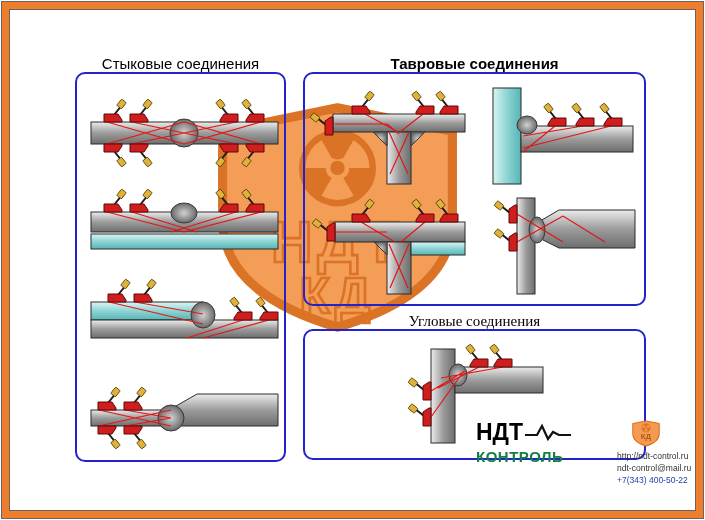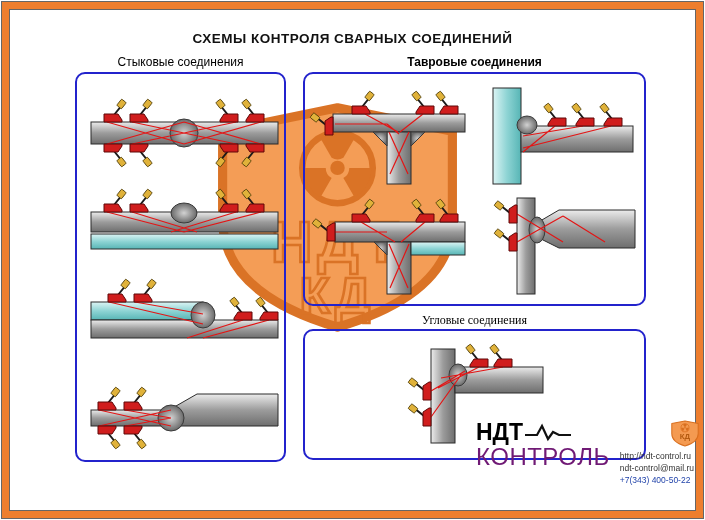--- a/index.html
+++ b/index.html
@@ -3,43 +3,43 @@
 <meta charset="utf-8">
 <style>
   html,body{margin:0;padding:0;background:#fff;}
   .page{position:relative;width:705px;height:520px;background:#ffffff;overflow:hidden;
         font-family:"Liberation Sans",sans-serif;color:#111;}
   .frame{position:absolute;left:2px;top:2px;right:2px;bottom:2px;
          border:7px solid #ee7e2e;box-shadow:0 0 0 1px #666, inset 0 0 0 1px #666;
          z-index:0;pointer-events:none;}
   .page-title{position:absolute;top:31px;left:0;width:100%;text-align:center;
               font-size:13.5px;font-weight:bold;letter-spacing:.5px;z-index:2;}
-  .panel-label{position:absolute;text-align:center;font-size:12px;color:#000;z-index:2;}
+  .panel-label{position:absolute;text-align:center;font-size:15px;color:#000;z-index:2;}
   .label-butt{left:75px;width:211px;top:55px;}
   .label-tee{left:303px;width:343px;top:55px;font-weight:bold;}
   .label-corner{left:303px;width:343px;top:313px;font-family:Liberation Serif, serif;}
   .panel{position:absolute;border:2px solid #2323cc;border-radius:10px;background:transparent;z-index:2;}
   .panel-butt{left:75px;top:72px;width:207px;height:386px;}
   .panel-tee{left:303px;top:72px;width:339px;height:230px;}
   .panel-corner{left:303px;top:329px;width:339px;height:127px;}
   .panel svg{position:absolute;left:0;top:0;width:100%;height:100%;}
   .watermark{position:absolute;left:205px;top:100px;z-index:1;opacity:.97;}
   .plate{fill:url(#gMetal);stroke:#2b2b2b;stroke-width:1;}
   .plate-v{fill:url(#gMetalV);stroke:#2b2b2b;stroke-width:1;}
   .plate-cyan{fill:url(#gCyan);stroke:#2b2b2b;stroke-width:1;}
   .plate-cyan-v{fill:url(#gCyanV);stroke:#2b2b2b;stroke-width:1;}
   .weld{fill:url(#gWeld);stroke:#3a3a3a;stroke-width:1;}
   .beam{stroke:#e31515;stroke-width:1.2;fill:none;}
   .logo-block{position:absolute;left:476px;top:420px;z-index:3;display:flex;gap:10px;align-items:flex-start;}
   .logo-name-row{display:flex;align-items:center;gap:2px;}
   .logo-ndt{font-size:23px;font-weight:bold;color:#000;line-height:24px;}
-  .logo-kontrol{font-size:24px;font-weight:normal;color:#701a75;letter-spacing:.5px;line-height:26px;}
+  .logo-kontrol{font-size:15px;font-weight:bold;color:#15803d;letter-spacing:.5px;line-height:26px;}
   .logo-contacts{width:88px;display:flex;flex-direction:column;align-items:flex-start;}
   .mini-shield{display:block;margin:0 0 3px 50px;}
-  .contact-line{font-size:8.5px;line-height:12px;white-space:nowrap;color:#333;}
+  .contact-line{font-size:8.5px;line-height:12px;white-space:nowrap;color:#333;margin-left:36px;}
   .contact-phone{color:#2244aa;}
   .monogram{font-family:"Liberation Sans",sans-serif;font-weight:bold;}
 </style>
 </head>
 <body>
 
 <div class="page">
   <div class="frame"></div>
 
   <svg width="0" height="0" style="position:absolute" aria-hidden="true">
@@ -83,21 +83,20 @@
       </g>
     </defs>
   </svg>
 
   <svg class="watermark" width="265" height="235" viewBox="0 0 200 180">
     <use href="#shield-graphic"></use>
     <text class="monogram" x="100" y="124" text-anchor="middle" font-size="44" letter-spacing="4" fill="none" stroke="#d96f1f" stroke-width="2">НДТ</text>
     <text class="monogram" x="100" y="163" text-anchor="middle" font-size="38" letter-spacing="4" fill="none" stroke="#d96f1f" stroke-width="2">КД</text>
   </svg>
 
-  <div class="page-title">СХЕМЫ КОНТРОЛЯ СВАРНЫХ СОЕДИНЕНИЙ</div>
 
   <div class="panel-label label-butt">Стыковые соединения</div>
   <div class="panel-label label-tee">Тавровые соединения</div>
   <div class="panel-label label-corner">Угловые соединения</div>
 
   <div class="panel panel-butt">
     <svg viewBox="0 0 207 386">
       <g>
         <rect x="14" y="48" width="187" height="22" class="plate"></rect>
         <circle cx="107" cy="59" r="14" class="weld"></circle>

